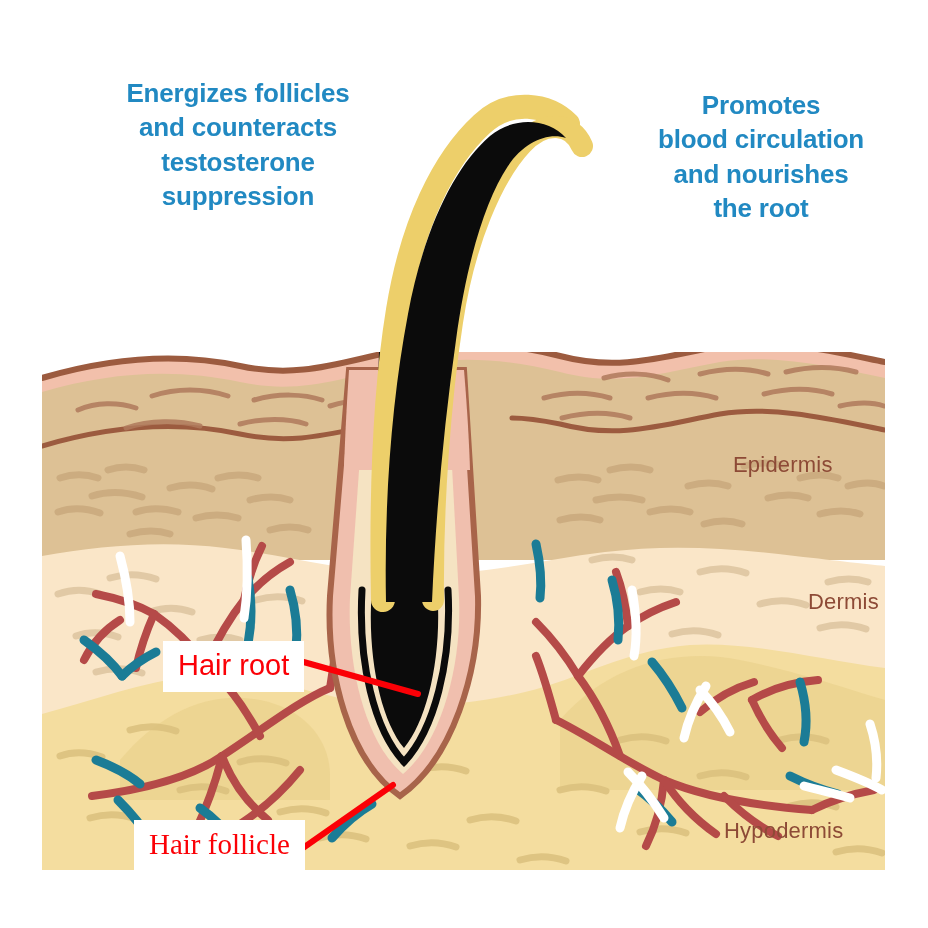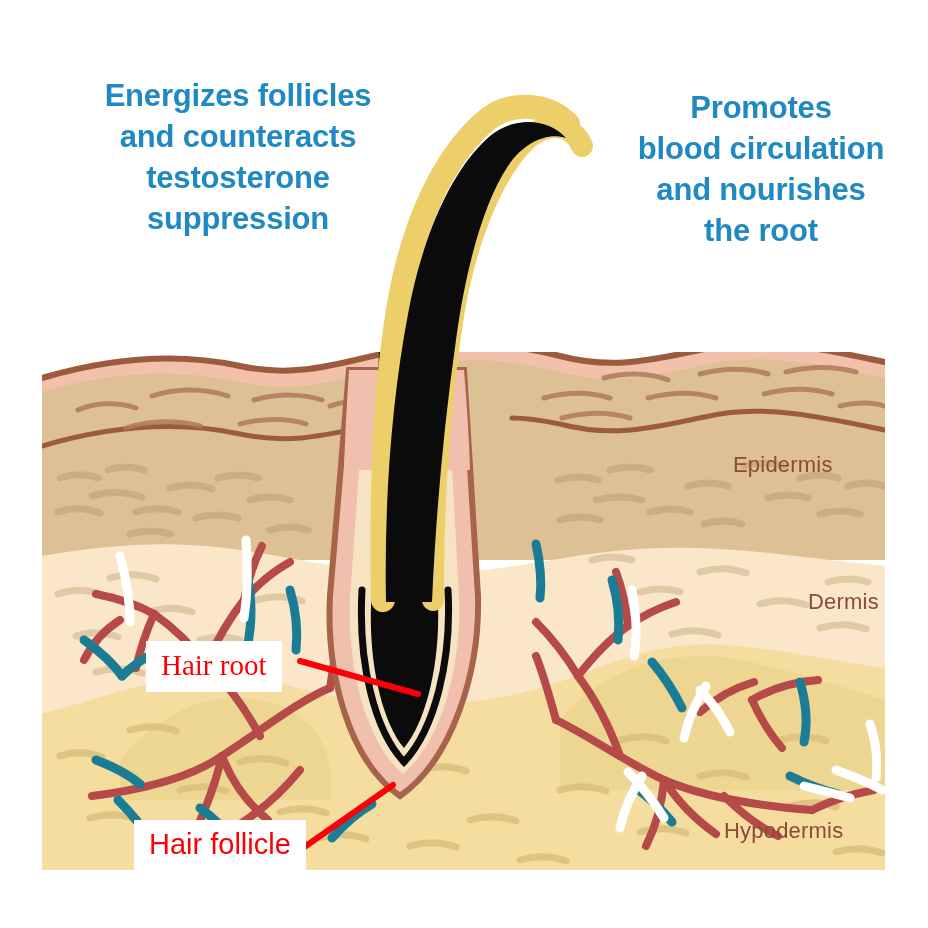--- a/index.html
+++ b/index.html
@@ -26,21 +26,21 @@
     left: 0;
     top: 0;
     width: 928px;
     height: 928px;
     display: block;
   }
   .benefit-text {
     position: absolute;
     color: #2189c2;
     font-weight: bold;
-    font-size: 31px;
+    font-size: 26px;
     line-height: 1.32;
     text-align: center;
     letter-spacing: -0.2px;
     white-space: pre-line;
   }
   #benefit-left {
     left: 48px;
     top: 76px;
     width: 380px;
   }
@@ -64,22 +64,22 @@
   .callout {
     position: absolute;
     background: #ffffff;
     color: #fb0006;
     font-size: 29px;
     line-height: 1;
     padding: 10px 15px 12px 15px;
     white-space: nowrap;
     box-sizing: border-box;
   }
-  #callout-hair-root  { left: 146px; top: 641px; font-family: Liberation Serif, serif; }
-  #callout-hair-follicle { left: 134px; top: 820px; }
+  #callout-hair-root  { left: 163px; top: 641px; }
+  #callout-hair-follicle { left: 134px; top: 820px; font-family: Liberation Serif, serif; }
 </style>
 </head>
 <body>
 
 <div id="stage">
 
   <svg id="diagram-svg" viewBox="0 0 928 928" xmlns="http://www.w3.org/2000/svg">
 
     <defs>
 

